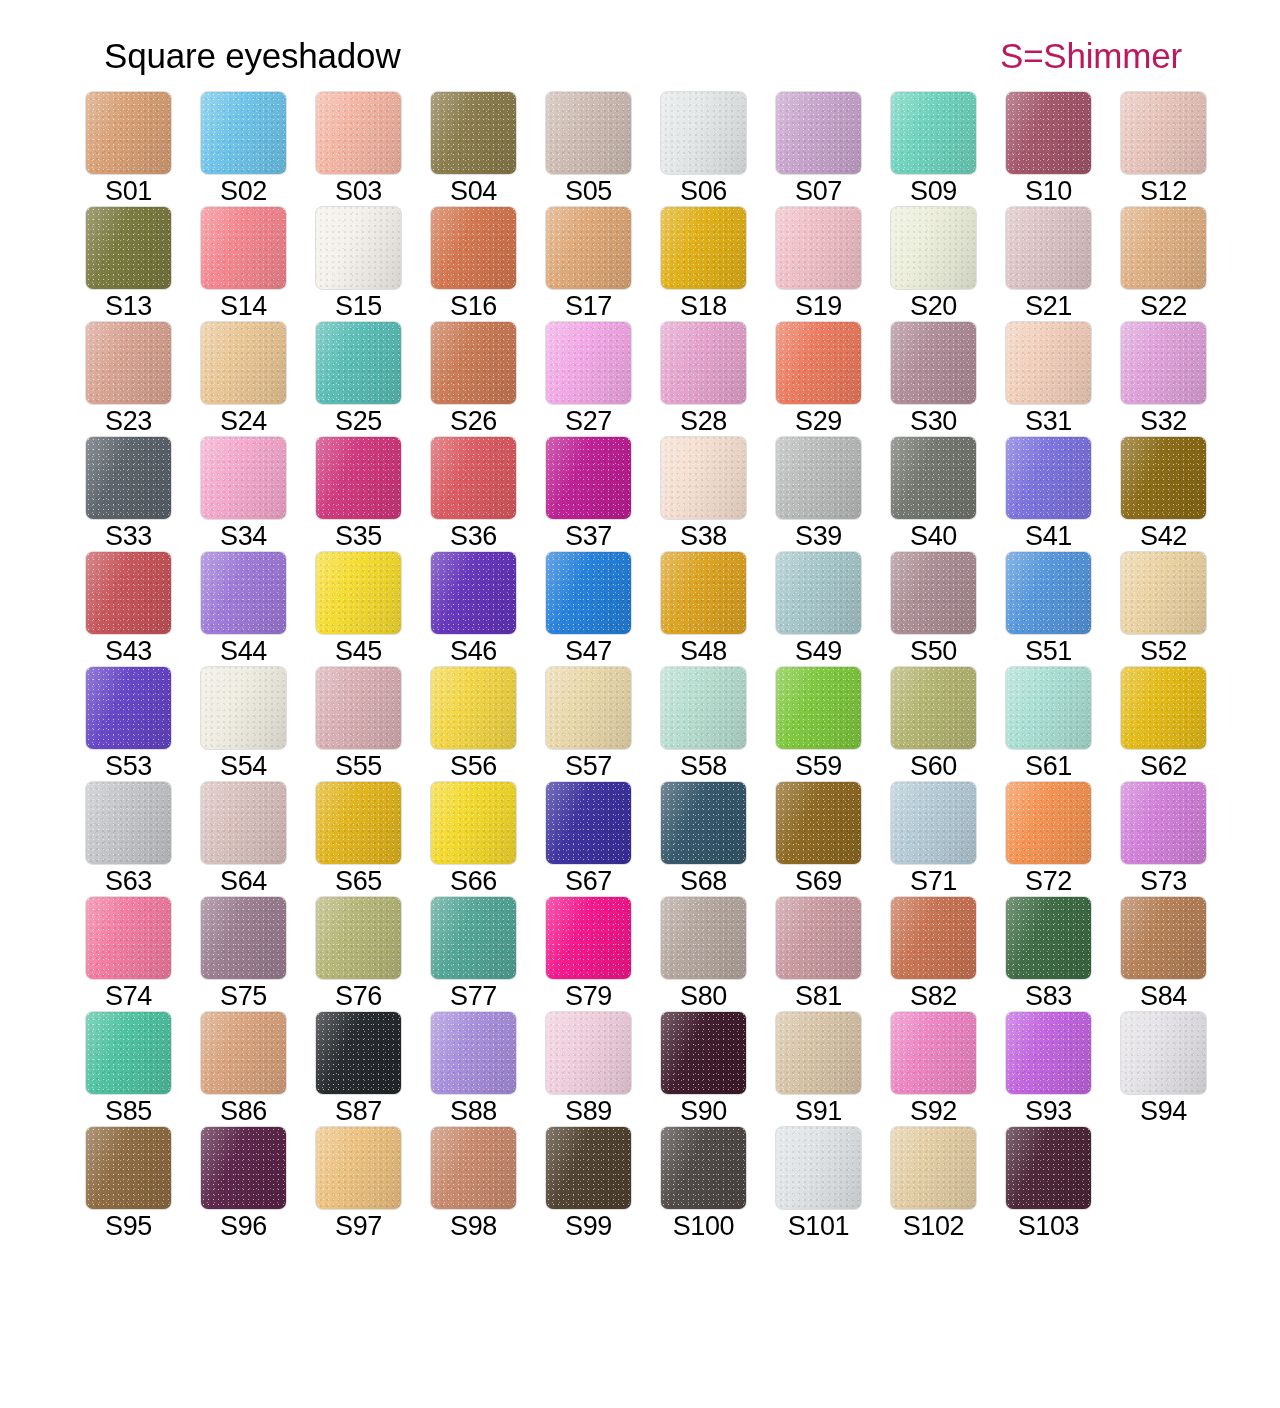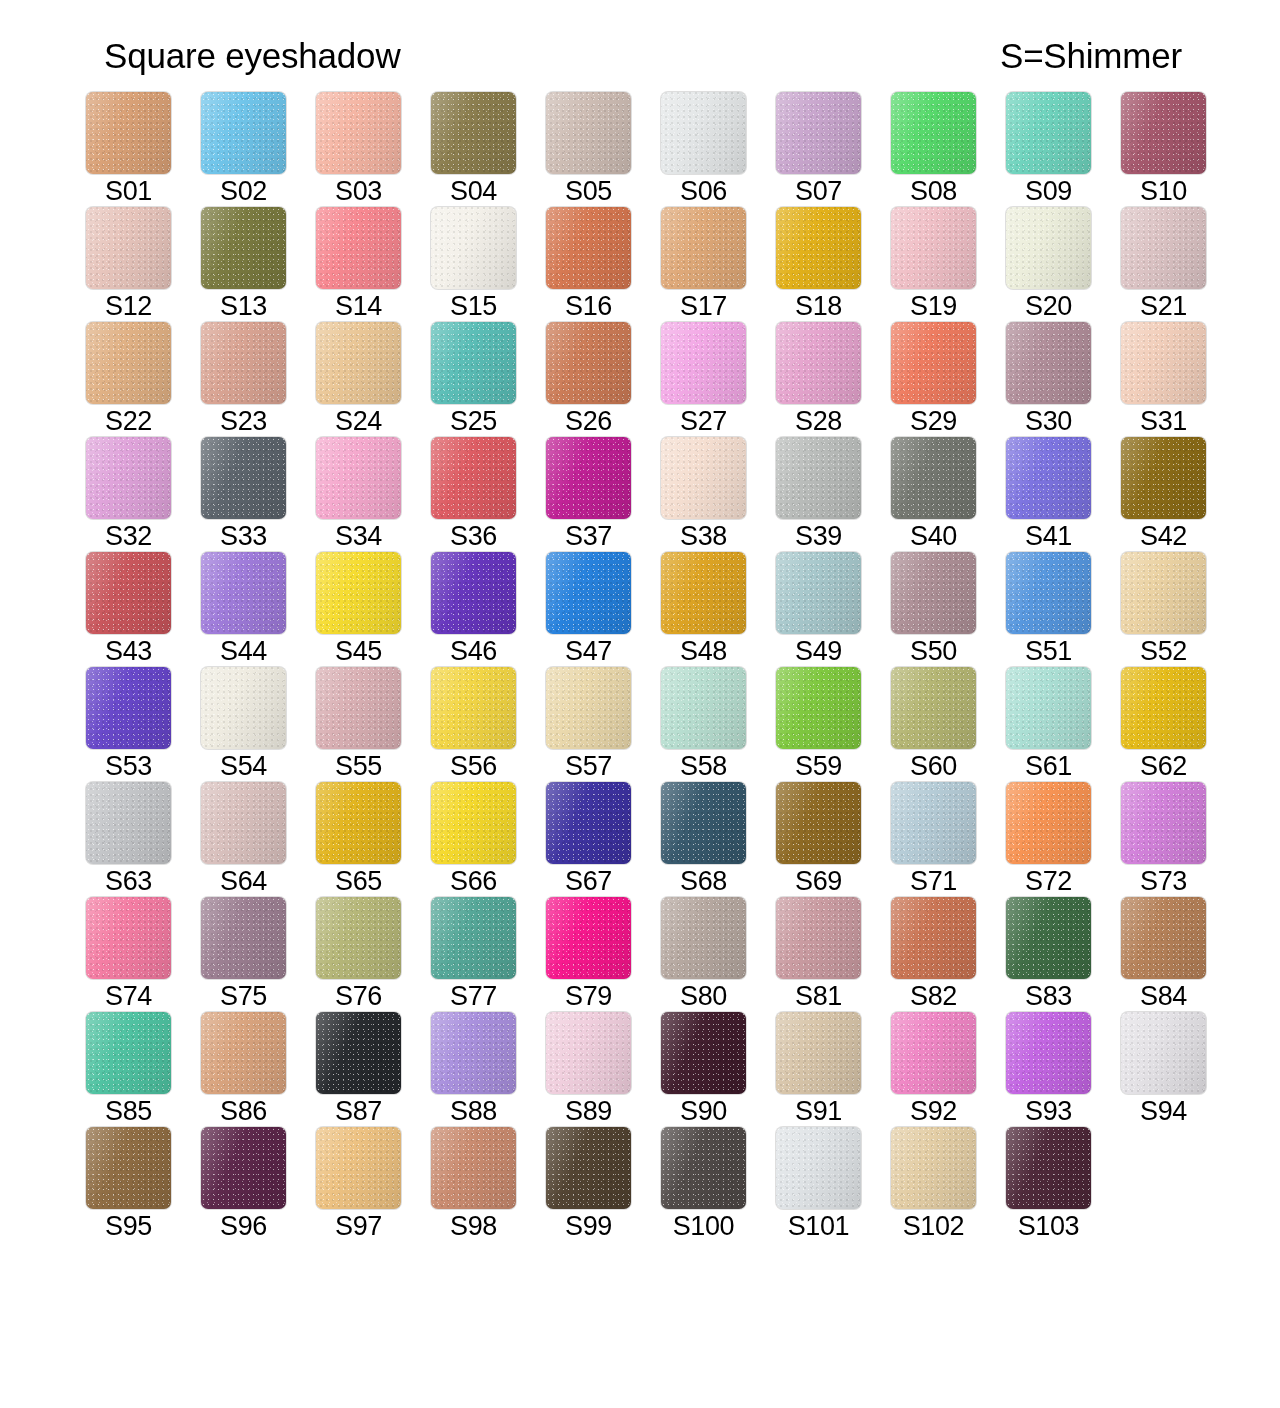--- a/index.html
+++ b/index.html
@@ -39,21 +39,21 @@
   .title {
     font-size: 35px;
     font-weight: 400;
     color: #000000;
     letter-spacing: -0.2px;
     white-space: nowrap;
   }
   .legend {
     font-size: 35px;
     font-weight: 400;
-    color: #000000;
+    color: #be185d;
     letter-spacing: -0.2px;
     white-space: nowrap;
   }
 
   
   .grid {
     position: absolute;
     left: 86px;
     top: 92px;
     width: 1124px;
@@ -158,24 +158,20 @@
       </div>
       <div class="cell">
         <div class="swatch" style="background-color: rgb(228, 231, 232);"></div>
         <div class="label">S06</div>
       </div>
       <div class="cell">
         <div class="swatch" style="background-color: rgb(200, 165, 205);"></div>
         <div class="label">S07</div>
       </div>
       <div class="cell">
-        <div class="swatch" style="background-color: rgb(85, 217, 106);"></div>
-        <div class="label">S08</div>
-      </div>
-      <div class="cell">
         <div class="swatch" style="background-color: rgb(110, 211, 189);"></div>
         <div class="label">S09</div>
       </div>
       <div class="cell">
         <div class="swatch" style="background-color: rgb(164, 86, 107);"></div>
         <div class="label">S10</div>
       </div>
       <div class="cell">
         <div class="swatch" style="background-color: rgb(231, 196, 187);"></div>
         <div class="label">S12</div>
@@ -262,20 +258,24 @@
       </div>
       <div class="cell">
         <div class="swatch" style="background-color: rgb(91, 99, 107);"></div>
         <div class="label">S33</div>
       </div>
       <div class="cell">
         <div class="swatch" style="background-color: rgb(245, 168, 205);"></div>
         <div class="label">S34</div>
       </div>
       <div class="cell">
+        <div class="swatch" style="background-color: rgb(210, 55, 125);"></div>
+        <div class="label">S35</div>
+      </div>
+      <div class="cell">
         <div class="swatch" style="background-color: rgb(221, 90, 97);"></div>
         <div class="label">S36</div>
       </div>
       <div class="cell">
         <div class="swatch" style="background-color: rgb(191, 30, 148);"></div>
         <div class="label">S37</div>
       </div>
       <div class="cell">
         <div class="swatch" style="background-color: rgb(245, 222, 208);"></div>
         <div class="label">S38</div>

